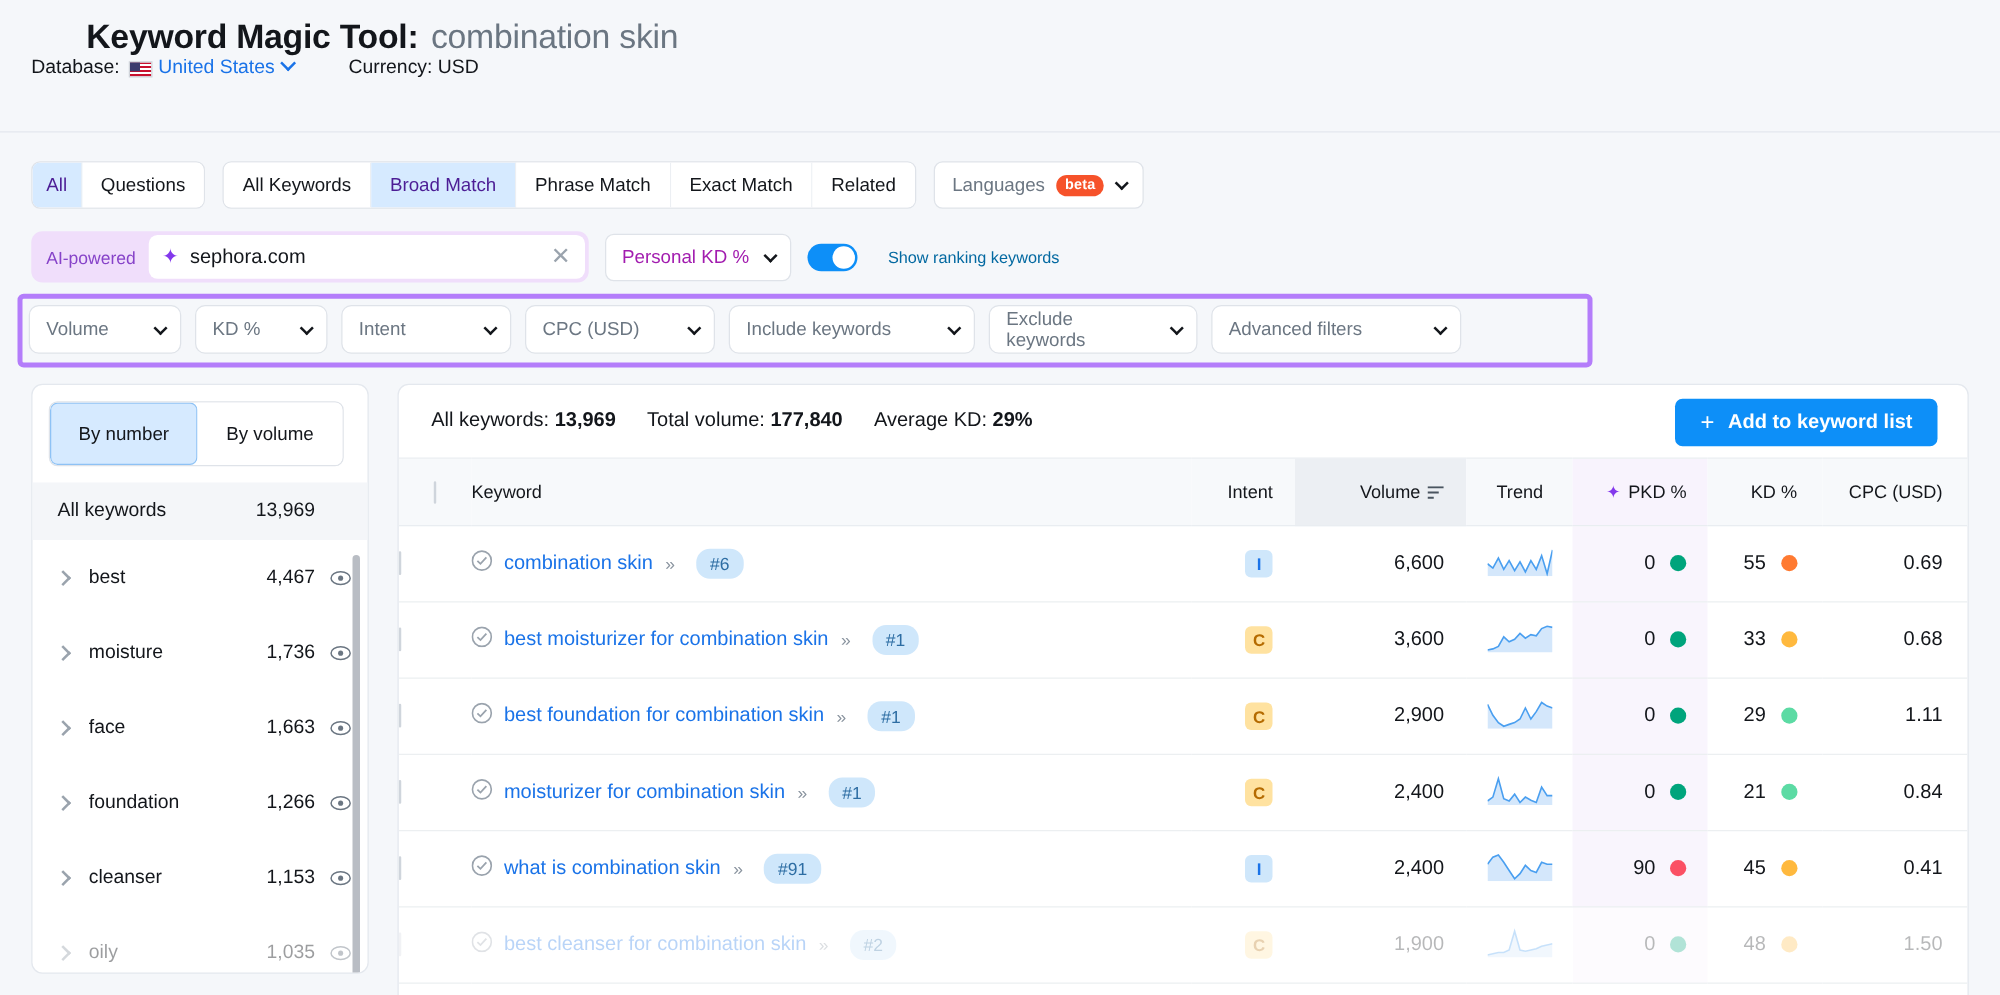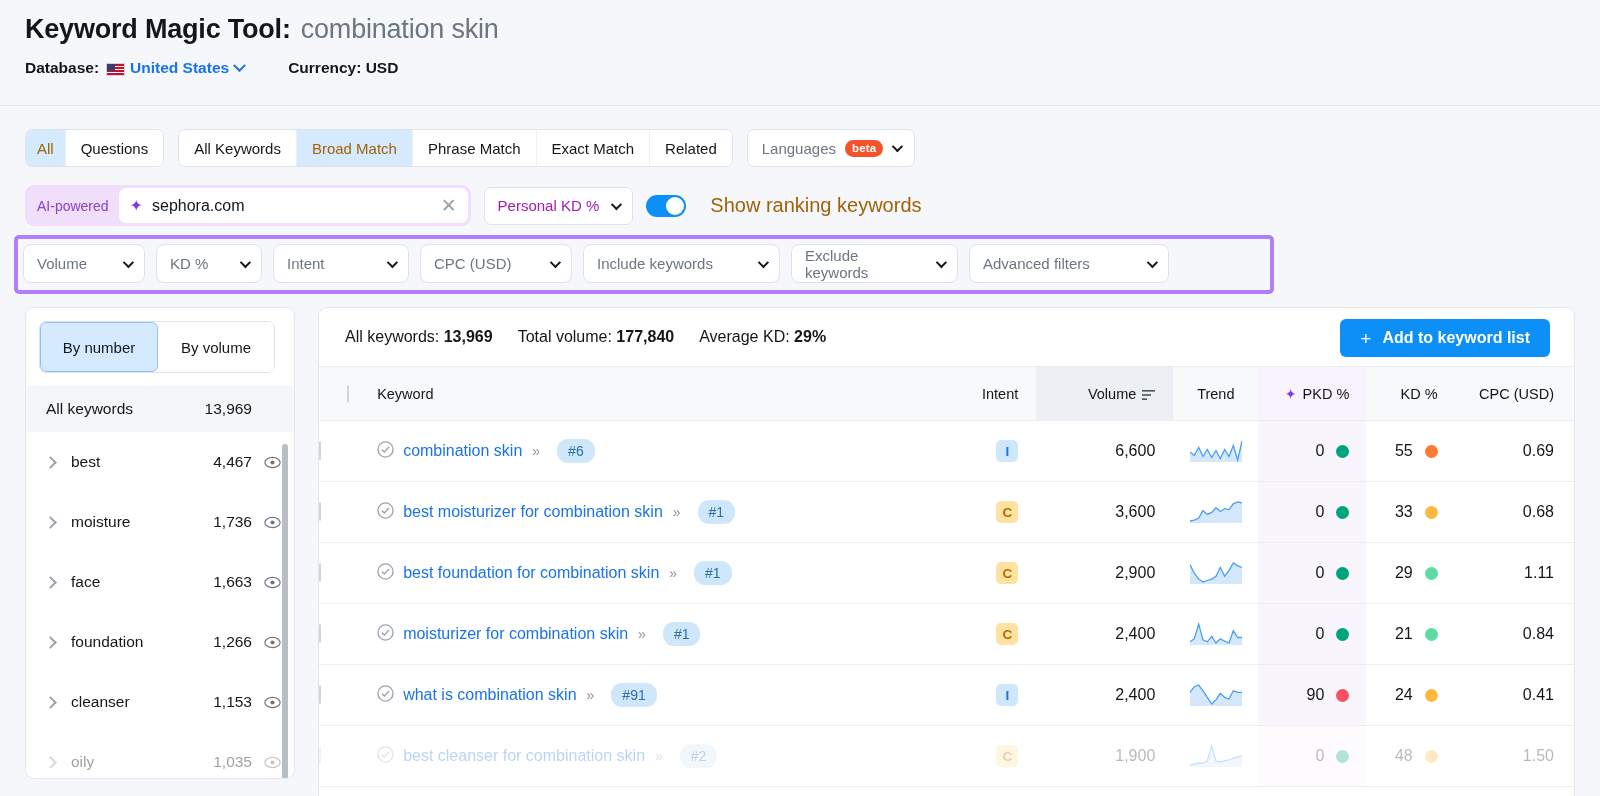--- a/index.html
+++ b/index.html
@@ -8,60 +8,60 @@
     font-family: "Liberation Sans", sans-serif;
     background: #f5f7fa;
     overflow: hidden;
     color: #13161b;
   }
   .page { position: relative; width: 1600px; height: 796px; background:#f5f7fa; }
 
   
   .header { padding: 14px 0 0 25px; }
   .title-row { display:flex; align-items:baseline; font-size: 27px; font-weight: 700; letter-spacing: -0.2px;}
-  .title-main { color:#13161b; }
+  .title-main { color:#13161b;margin-left:44px; }
   .title-kw { color:#6b7682; font-weight:400; margin-left: 10px; }
-  .meta-row { display:flex; align-items:center; margin-top: 14px; font-size: 15.5px; color:#13161b;font-weight:bold; }
+  .meta-row { display:flex; align-items:center; font-size: 15.5px; color:#13161b; }
   .meta-label { color:#13161b; }
   .flag { display:inline-block; width:19px; height:13px; margin: 0 5px 0 7px; position:relative; top:1px;
           background: linear-gradient(to bottom,
             #c8102e 0 14.3%, #ffffff 14.3% 28.6%, #c8102e 28.6% 42.9%, #ffffff 42.9% 57.2%,
             #c8102e 57.2% 71.5%, #ffffff 71.5% 85.8%, #c8102e 85.8% 100%);
           border:0.5px solid #d0d4da; }
   .flag::before { content:""; position:absolute; left:0; top:0; width:8px; height:7px; background:#3c3b6e; }
   .db-link { color:#1a73e8; cursor:pointer; }
   .chev { display:inline-block; margin-left:6px; width:9px; height:9px; border-right:2px solid currentColor; border-bottom:2px solid currentColor; transform: rotate(45deg) translate(-2px,-2px); }
   .chev-blue { color:#1a73e8; }
   .currency { margin-left: 44px; color:#13161b; }
 
   .hr { position:absolute; left:0; right:0; top:105px; height:1px; background:#e4e8ee; }
 
   
   .tabbar { position:absolute; left:25px; top:129px; display:flex; align-items:center; gap:14px; }
   .tabgroup { display:flex; background:#fff; border:1px solid #dfe3e9; border-radius:7px; overflow:hidden; height:38px; }
   .tab { display:flex; align-items:center; padding: 0 15px; font-size:15px; color:#13161b; background:#fff; cursor:pointer; border-right:1px solid #eceff3; }
   .tab:last-child { border-right:none; }
-  .tab.active { background:#d6eaff; color:#a16207; }
+  .tab.active { background:#d6eaff; color:#4c1d95; }
   .tab.first-sm { padding: 0 11px; }
   .lang-box { display:flex; align-items:center; gap:9px; height:38px; padding: 0 14px; background:#fff; border:1px solid #dfe3e9; border-radius:7px; font-size:15px; color:#6b7682; cursor:pointer;}
   .beta { background:#f6522a; color:#fff; font-size:11.5px; font-weight:700; border-radius:9px; padding:2px 7px 3px; letter-spacing:0.2px; }
   .chev-sm { width:8px; height:8px; border-right:2px solid #13161b; border-bottom:2px solid #13161b; transform:rotate(45deg) translateY(-2px); display:inline-block; }
 
   
   .airow { position:absolute; left:25px; top:185px; display:flex; align-items:center; gap:13px; }
   .ai-wrap { display:flex; align-items:center; background:#f0defb; border-radius:9px; height:41px; padding-left:12px; padding-right:3px; }
   .ai-label { font-size:14px; color:#8743c9; margin-right:10px; }
   .ai-input { display:flex; align-items:center; background:#fff; border-radius:7px; height:35px; width:349px; padding:0 11px; }
   .spark { color:#8338ec; font-size:16px; margin-right:9px; line-height:1; }
   .ai-val { font-size:16px; color:#13161b; flex:1; }
   .xclose { color:#9aa3ad; font-size:19px; cursor:pointer; font-weight:300; line-height:1; }
   .pkd-select { display:flex; align-items:center; gap:12px; height:38px; padding:0 13px; background:#fff; border:1px solid #dfe3e9; border-radius:7px; font-size:15px; color:#a21caf; cursor:pointer; }
   .toggle { width:40px; height:22px; border-radius:11px; background:#0d8ff8; position:relative; cursor:pointer; }
   .toggle .knob { position:absolute; right:2px; top:2px; width:18px; height:18px; border-radius:50%; background:#fff; }
-  .toggle-label { font-size:20px; color:#a16207; margin-left:11px; }
+  .toggle-label { font-size:13px; color:#0369a1; margin-left:11px; }
 
   
   .filter-outline { position:absolute; left:14px; top:235px; width:1260px; height:59px; border:4px solid #b47dfa; border-radius:5px; }
   .filterbar { position:absolute; left:23px; top:244px; display:flex; align-items:center; gap:11px; }
   .fbtn { display:flex; align-items:center; justify-content:space-between; height:39px; background:#fff; border:1px solid #dfe3e9; border-radius:8px; font-size:15px; color:#6b7682; padding:0 13px; cursor:pointer; gap:16px; }
   .chev-g { width:8px; height:8px; border-right:2px solid #13161b; border-bottom:2px solid #13161b; transform:rotate(45deg) translateY(-2px); display:inline-block; flex:none;}
 
   
   .sidebar { position:absolute; left:25px; top:307px; width:270px; height:472px; background:#fff; border:1px solid #e4e8ee; border-radius:9px; overflow:hidden; }
   .sb-toggle { display:flex; margin:13px 19px 0 13px; border:1px solid #dfe3e9; border-radius:7px; overflow:hidden; height:52px; }
@@ -413,21 +413,21 @@
                 <span class="rank">#91</span>
               </span>
             </td>
             <td class="c-intent"><span class="intent i">I</span></td>
             <td class="c-vol">2,400</td>
             <td class="c-trend"><svg class="sparkbox" viewBox="0 0 52 25" preserveAspectRatio="none">
                 <polygon points="0.0,11.4 4.3,5.7 8.7,4.0 13.0,9.8 17.3,16.4 21.7,23.0 26.0,18.9 30.3,12.3 34.7,16.4 39.0,18.0 43.3,9.8 47.7,11.4 52.0,11.4 52,25 0,25" fill="#d4e7fb"></polygon>
                 <polyline points="0.0,11.4 4.3,5.7 8.7,4.0 13.0,9.8 17.3,16.4 21.7,23.0 26.0,18.9 30.3,12.3 34.7,16.4 39.0,18.0 43.3,9.8 47.7,11.4 52.0,11.4" fill="none" stroke="#4a9ff0" stroke-width="1.3"></polyline>
               </svg></td>
             <td class="c-pkd"><span class="num">90</span><span class="dot" style="background:#fb5064"></span></td>
-            <td class="c-kd"><span class="num">24</span><span class="dot" style="background:#ffb93e"></span></td>
+            <td class="c-kd"><span class="num">45</span><span class="dot" style="background:#ffb93e"></span></td>
             <td class="c-cpc">0.41</td>
           </tr>
           <tr class="faded">
             <td class="c-check"><span class="cbx"></span></td>
             <td class="c-kw">
               <span class="kwcell">
                 <span><svg class="circ-check" viewBox="0 0 18 18">
                     <circle cx="9" cy="9" r="8" fill="none" stroke="#9aa3ad" stroke-width="1.4"></circle>
                     <polyline points="5.2,9.2 7.8,11.7 12.8,6.2" fill="none" stroke="#9aa3ad" stroke-width="1.5"></polyline>
                   </svg></span>

